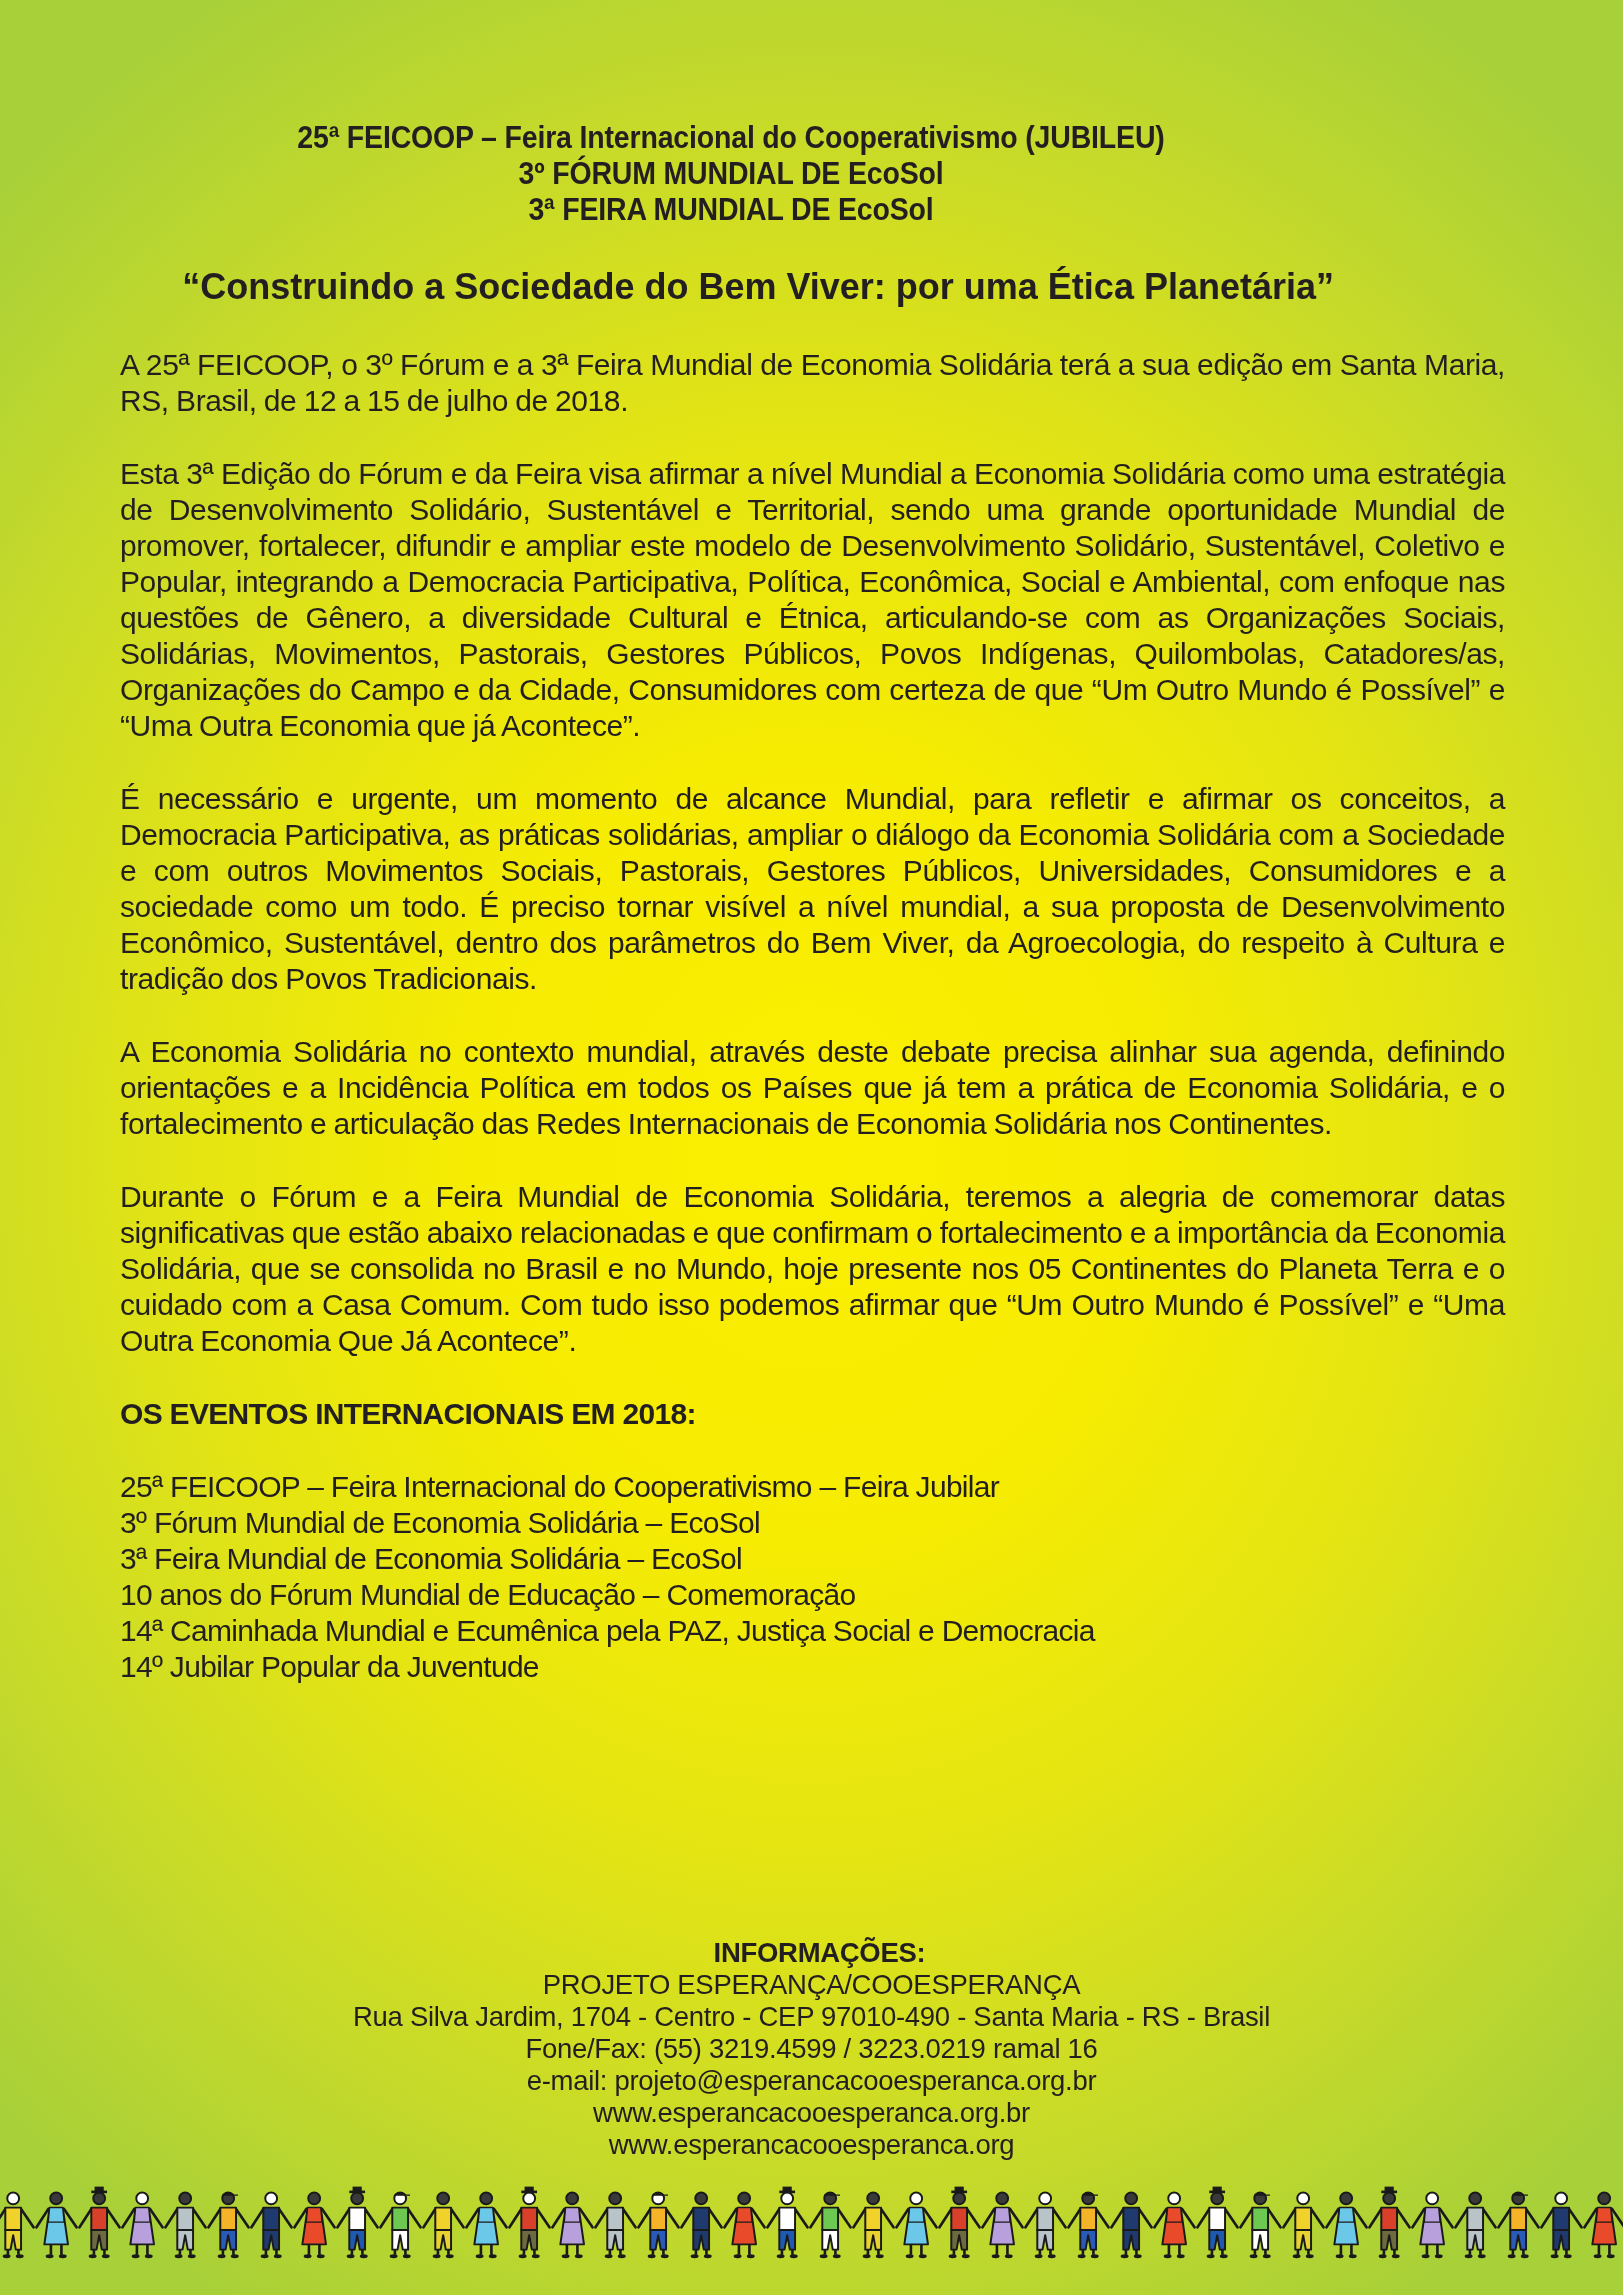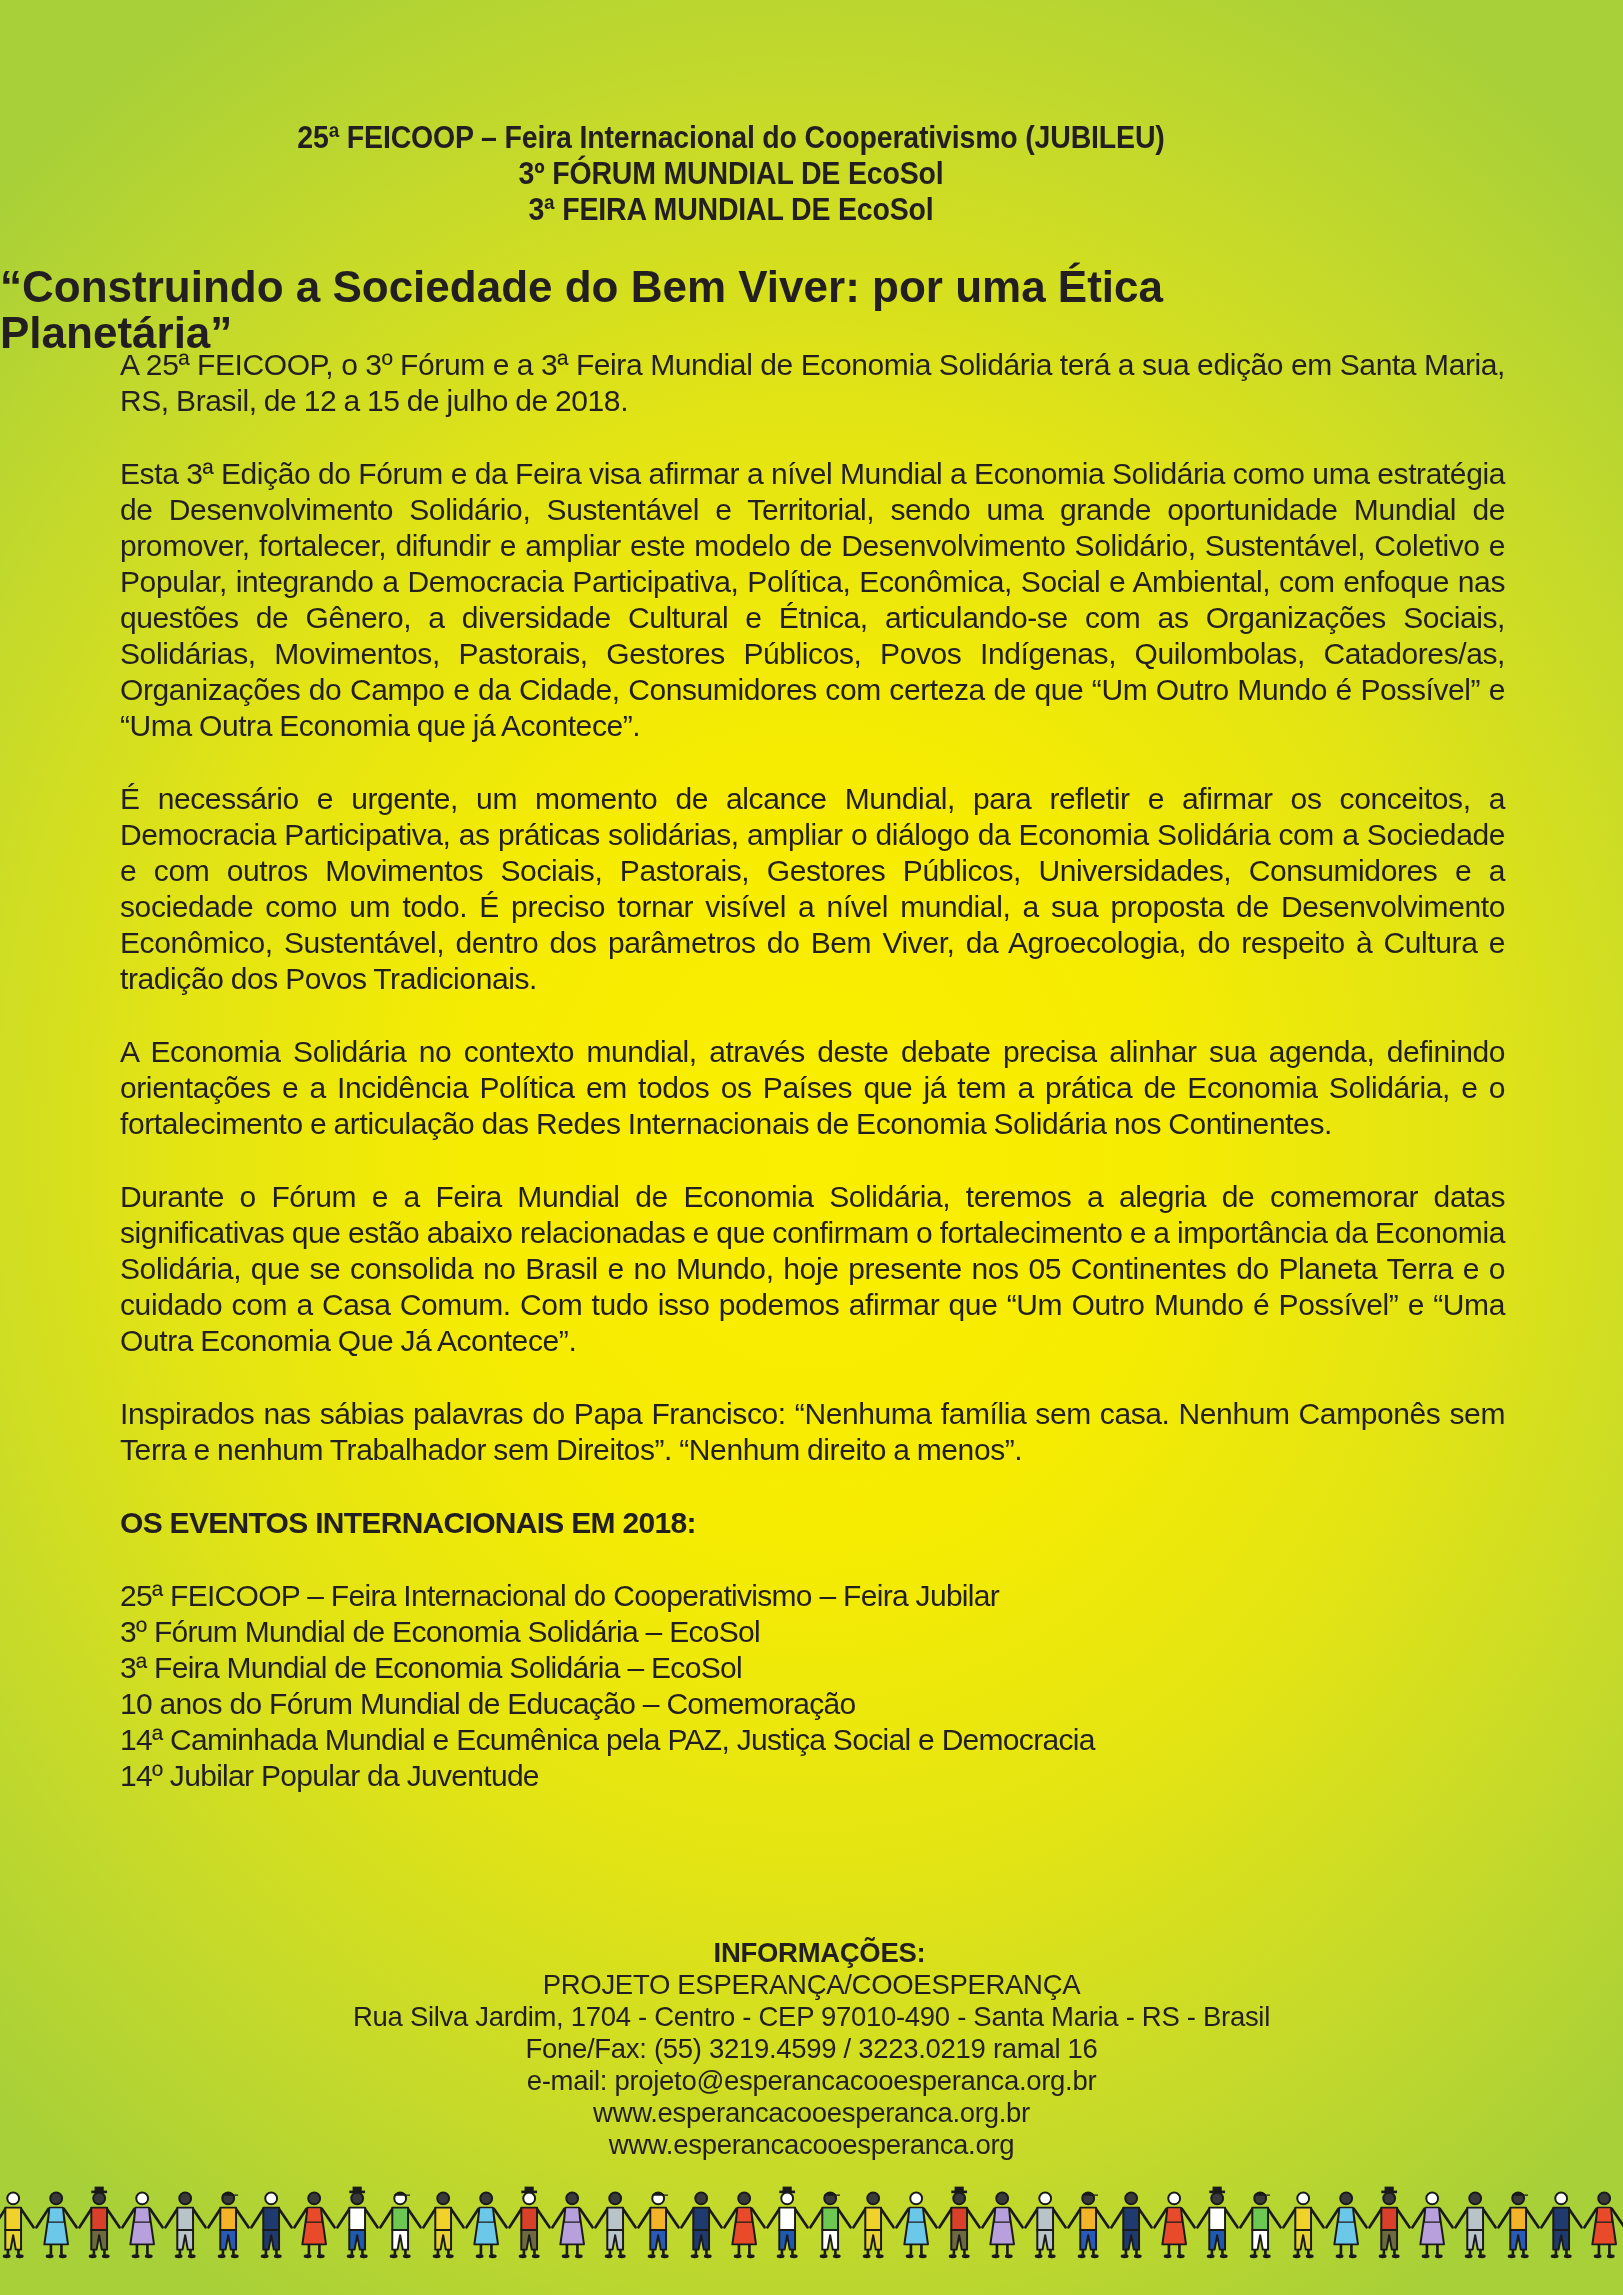--- a/index.html
+++ b/index.html
@@ -9,22 +9,22 @@
       font-family: "Liberation Sans", sans-serif;
       color: #231f20;
     }
     .header { position: absolute; left: 0; width: 1462px; top: 120px; text-align: center; }
     .header .hl {
       font-weight: bold; font-size: 31px; line-height: 36px;
       transform: scaleX(0.92); transform-origin: center;
       letter-spacing: -0.2px;
     }
     .title {
-      position: absolute; left: 0; width: 1334px; top: 264px; text-align: left;
-      font-weight: bold; font-size: 44px; line-height: 46px;
+      position: absolute; left: 0; width: 1334px; top: 264px; text-align: right;
+      font-weight: bold; font-size: 36px; line-height: 46px;
     }
     .body {
       position: absolute; left: 120px; width: 1385px; top: 347px;
       font-size: 30px; line-height: 36px;
     }
     .para { margin: 0 0 37px 0; text-align: justify; text-align-last: left; letter-spacing: -0.4px; word-spacing: -0.7px; }
     .para.p1 { margin-bottom: 37px; }
     .section-heading { font-weight: bold; margin: 0 0 37px 0; letter-spacing: -0.7px; }
     .events { margin: 0; padding: 0; list-style: none; }
     .events li { margin: 0; letter-spacing: -0.7px; }
@@ -50,21 +50,20 @@
 </div>
 
 <div class="title">“Construindo a Sociedade do Bem Viver: por uma Ética Planetária”</div>
 
 <div class="body">
   <p class="para p1">A 25ª FEICOOP, o 3º Fórum e a 3ª Feira Mundial de Economia Solidária terá a sua edição em Santa Maria, RS, Brasil, de 12 a 15 de julho de 2018.</p>
   <p class="para">Esta 3ª Edição do Fórum e da Feira visa afirmar a nível Mundial a Economia Solidária como uma estratégia de Desenvolvimento Solidário, Sustentável e Territorial, sendo uma grande oportunidade Mundial de promover, fortalecer, difundir e ampliar este modelo de Desenvolvimento Solidário, Sustentável, Coletivo e Popular, integrando a Democracia Participativa, Política, Econômica, Social e Ambiental, com enfoque nas questões de Gênero, a diversidade Cultural e Étnica, articulando-se com as Organizações Sociais, Solidárias, Movimentos, Pastorais, Gestores Públicos, Povos Indígenas, Quilombolas, Catadores/as, Organizações do Campo e da Cidade, Consumidores com certeza de que “Um Outro Mundo é Possível” e “Uma Outra Economia que já Acontece”.</p>
   <p class="para">É necessário e urgente, um momento de alcance Mundial, para refletir e afirmar os conceitos, a Democracia Participativa, as práticas solidárias, ampliar o diálogo da Economia Solidária com a Sociedade e com outros Movimentos Sociais, Pastorais, Gestores Públicos, Universidades, Consumidores e a sociedade como um todo. É preciso tornar visível a nível mundial, a sua proposta de Desenvolvimento Econômico, Sustentável, dentro dos parâmetros do Bem Viver, da Agroecologia, do respeito à Cultura e tradição dos Povos Tradicionais.</p>
   <p class="para">A Economia Solidária no contexto mundial, através deste debate precisa alinhar sua agenda, definindo orientações e a Incidência Política em todos os Países que já tem a prática de Economia Solidária, e o fortalecimento e articulação das Redes Internacionais de Economia Solidária nos Continentes.</p>
   <p class="para">Durante o Fórum e a Feira Mundial de Economia Solidária, teremos a alegria de comemorar datas significativas que estão abaixo relacionadas e que confirmam o fortalecimento e a importância da Economia Solidária, que se consolida no Brasil e no Mundo, hoje presente nos 05 Continentes do Planeta Terra e o cuidado com a Casa Comum. Com tudo isso podemos afirmar que “Um Outro Mundo é Possível” e “Uma Outra Economia Que Já Acontece”.</p>
-  <p class="para">Inspirados nas sábias palavras do Papa Francisco: “Nenhuma família sem casa. Nenhum Camponês sem Terra e nenhum Trabalhador sem Direitos”. “Nenhum direito a menos”.</p>
 
   <div class="section-heading">OS EVENTOS INTERNACIONAIS EM 2018:</div>
   <ul class="events">
     <li>25ª FEICOOP – Feira Internacional do Cooperativismo – Feira Jubilar</li>
     <li>3º Fórum Mundial de Economia Solidária – EcoSol</li>
     <li>3ª Feira Mundial de Economia Solidária – EcoSol</li>
     <li>10 anos do Fórum Mundial de Educação – Comemoração</li>
     <li>14ª Caminhada Mundial e Ecumênica pela PAZ, Justiça Social e Democracia</li>
     <li>14º Jubilar Popular da Juventude</li>
   </ul>

